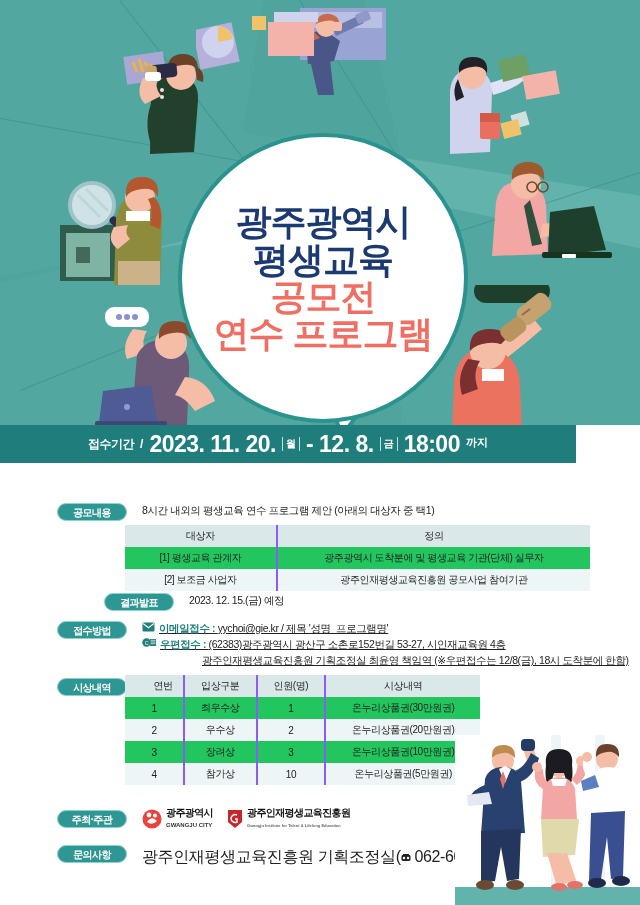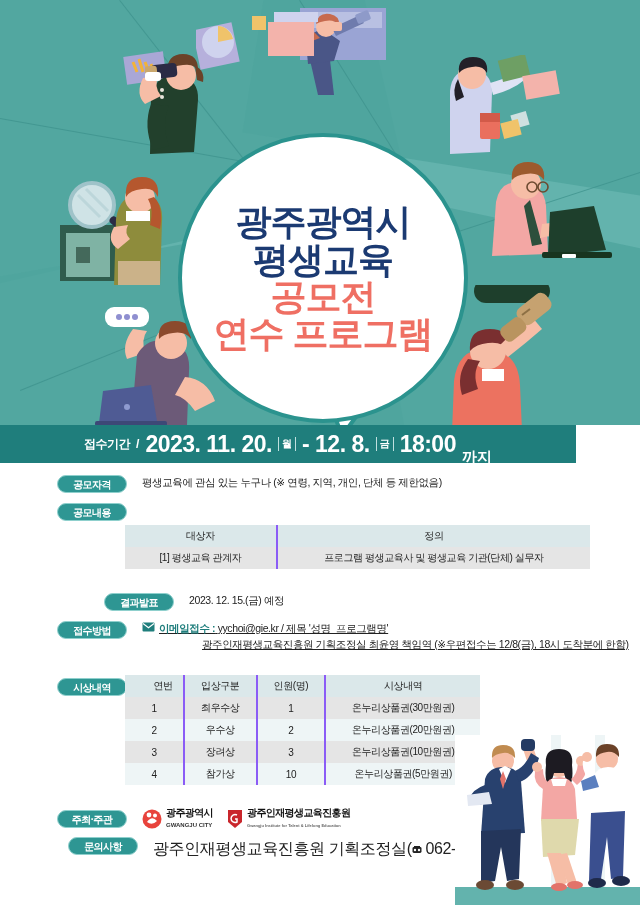--- a/index.html
+++ b/index.html
@@ -73,41 +73,41 @@
   
   .dateband{
     position:absolute;left:0;top:425px;width:576px;height:38px;
     background:#1f7e7c;color:#fff;
     display:flex;align-items:center;justify-content:center;gap:6px;z-index:8;
   }
   .db-label{font-size:12px;font-weight:bold;letter-spacing:-.5px;}
   .db-slash{font-size:12px;font-weight:bold;}
   .db-big{font-size:23px;font-weight:bold;letter-spacing:-.5px;}
   .db-day{font-size:10px;font-weight:bold;border-left:1px solid #bfe0df;border-right:1px solid #bfe0df;padding:0 3px;}
-  .db-tail{font-size:15px;font-weight:bold;align-self:flex-start;margin-top:23px;}
+  .db-tail{font-size:11px;font-weight:bold;align-self:flex-start;margin-top:10px;}
 
   
   .body{
     position:absolute;left:0;top:463px;width:640px;height:442px;background:#fff;z-index:4;
   }
   .pill{
     display:inline-block;width:70px;height:18px;line-height:18px;
     background:#2e9693;border:1px solid #8fd0cd;border-radius:10px;
     color:#ffffff;font-size:10px;font-weight:bold;text-align:center;
     letter-spacing:-.6px;box-sizing:border-box;
   }
   .row{position:absolute;display:flex;align-items:flex-start;}
   .rowtext{font-size:10.5px;color:#222;letter-spacing:-.4px;line-height:1.5;margin-left:15px;}
 
   
   table{border-collapse:collapse;font-size:10px;color:#222;letter-spacing:-.4px;}
   table td,table th{padding:4px 2px;text-align:center;font-weight:normal;}
   .thead td{background:#dbe8ea;font-weight:normal;}
   .zebra td{background:#eef5f6;}
-  .plain td{background:#e5e5e5;}
+  .plain td{background:#22c55e;}
   table tr td{border-right:2px solid #8b5cf6;}
   table tr td:last-child{border-right:none;}
 
   .target-table{position:absolute;left:125px;top:62px;width:465px;}
   .award-table{position:absolute;left:125px;top:8px;width:355px;}
 
   
   .ico{display:inline-block;vertical-align:middle;margin-right:4px;}
   .accent{color:#1f7e7c;font-weight:bold;}
 
@@ -271,58 +271,70 @@
     <span class="db-day">월</span>
     <span class="db-big">-</span>
     <span class="db-big">12. 8.</span>
     <span class="db-day">금</span>
     <span class="db-big">18:00</span>
     <span class="db-tail">까지</span>
   </div>
 
   <div class="body">
 
-    <div class="row" style="left:57px;top:12px;">
-      <span class="pill">공모자격</span>
-      <span class="rowtext">평생교육에 관심 있는 누구나 (※ 연령, 지역, 개인, 단체 등 제한없음)</span>
-    </div>
 
     <div class="row" style="left:57px;top:40px;">
       <span class="pill">공모내용</span>
+      <span class="rowtext">8시간 내외의 평생교육 연수 프로그램 제안 (아래의 대상자 중 택1)</span>
     </div>
 
     <table class="target-table">
       <tbody>
           <tr class="thead">
         <td style="width:150px;">대상자</td>
         <td style="width:315px;">정의</td>
       </tr>
       <tr class="plain">
         <td>[1] 평생교육 관계자</td>
-        <td>프로그램 평생교육사 및 평생교육 기관(단체) 실무자</td>
+        <td>광주광역시 도착분에 및 평생교육 기관(단체) 실무자</td>
+      </tr>
+      <tr class="zebra">
+        <td>[2] 보조금 사업자</td>
+        <td>광주인재평생교육진흥원 공모사업 참여기관</td>
       </tr>
     </tbody>
       </table>
 
     <div class="row" style="left:57px;top:130px;margin-left:47px;">
       <span class="pill">결과발표</span>
       <span class="rowtext">2023. 12. 15.(금) 예정</span>
     </div>
 
     <div class="row" style="left:57px;top:158px;">
       <span class="pill">접수방법</span>
       <span class="rowtext" style="margin-left:15px;text-decoration:underline;">
         <span style="display:block;">
           <span class="ico">
             <svg width="13" height="10" viewBox="0 0 13 10">
               <rect x="0.5" y="0.5" width="12" height="9" rx="1" fill="#1f7e7c"></rect>
               <path d="M1 1.5 L6.5 5.8 L12 1.5" fill="none" stroke="#ffffff" stroke-width="1.1"></path>
             </svg>
           </span><span class="accent">이메일접수 :</span>
           <span>yychoi@gie.kr / 제목 '성명_프로그램명'</span>
+        </span>
+        <span style="display:block;">
+          <span class="ico">
+            <svg width="14" height="11" viewBox="0 0 14 11">
+              <circle cx="4.5" cy="5.5" r="4.2" fill="#1f7e7c"></circle>
+              <text x="4.5" y="8" font-size="5.4" fill="#ffffff" text-anchor="middle" font-family="Liberation Sans">C</text>
+              <rect x="8" y="2" width="6" height="7" fill="#1f7e7c"></rect>
+              <path d="M8.6 3.3 H13.4 M8.6 5 H13.4 M8.6 6.7 H13.4" stroke="#ffffff" stroke-width="0.7"></path>
+            </svg>
+          </span><span class="accent">우편접수 :</span>
+          <span>(62383)광주광역시 광산구 소촌로152번길 53-27, 시인재교육원 4층</span>
         </span>
         <span style="display:block;margin-left:60px;">광주인재평생교육진흥원 기획조정실 최윤영 책임역 (※우편접수는 12/8(금), 18시 도착분에 한함)</span>
       </span>
     </div>
 
     <div class="row" style="left:57px;top:215px;">
       <span class="pill">시상내역</span>
     </div>
 
     <table class="award-table" style="top:212px;">
@@ -381,21 +393,21 @@
             <path d="M10 6 a4 4 0 1 0 0 7 v-3 h-2" fill="none" stroke="#ffffff" stroke-width="1.5"></path>
           </svg>
           <span class="logo-txt-2">
             <span>광주인재평생교육진흥원</span><br>
             <span class="en">Gwangju Institute for Talent &amp; Lifelong Education</span>
           </span>
         </span>
       </span>
     </div>
 
-    <div class="row" style="left:57px;top:374px;margin-left:11px;">
+    <div class="row" style="left:57px;top:382px;">
       <span class="pill">문의사항</span>
       <span class="rowtext" style="font-size:16px;">
         <span>광주인재평생교육진흥원 기획조정실(</span><span class="ico"><svg width="10" height="10" viewBox="0 0 10 10">
               <rect x="0.5" y="2" width="9" height="6" rx="1.4" fill="#222"></rect>
               <circle cx="3" cy="5" r="1.2" fill="#fff"></circle>
               <circle cx="7" cy="5" r="1.2" fill="#fff"></circle>
               <path d="M2 1.6 L8 1.6" stroke="#222" stroke-width="1.2"></path>
             </svg></span><span>062-600-5224</span><span>)</span>
       </span>
     </div>

